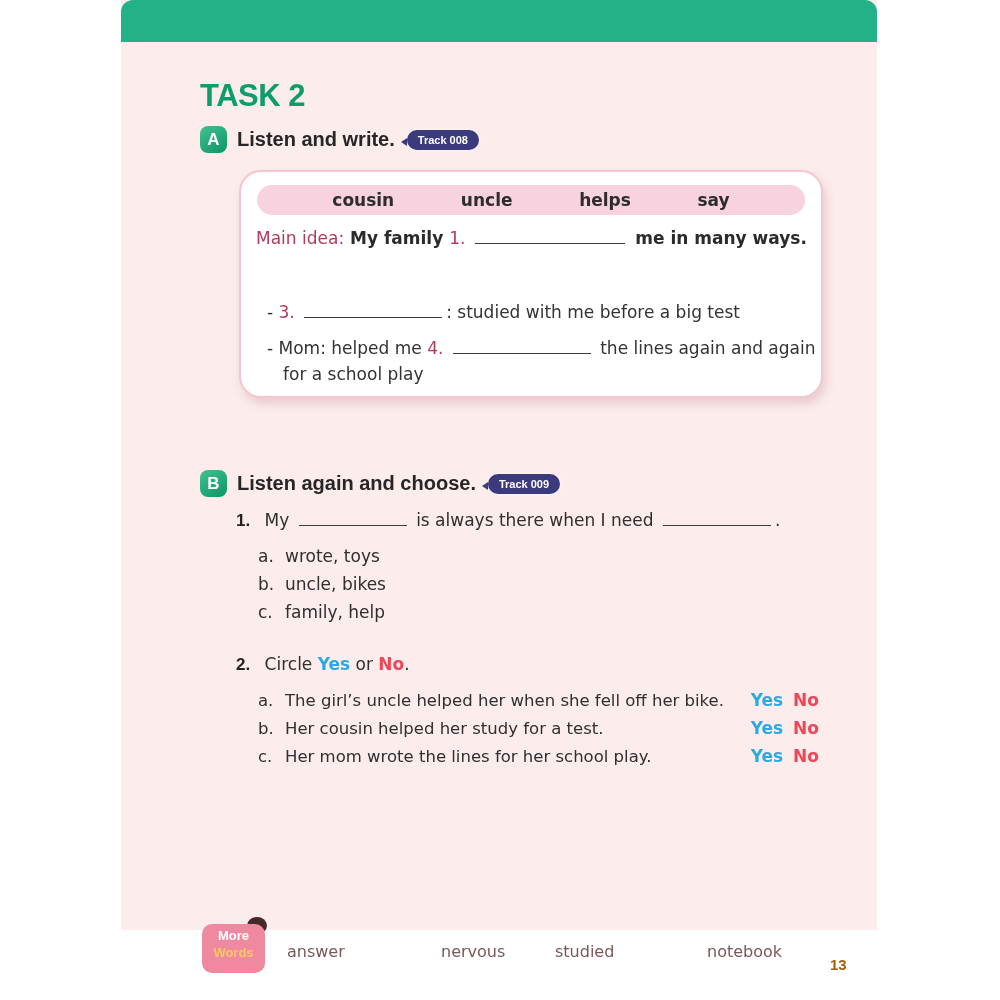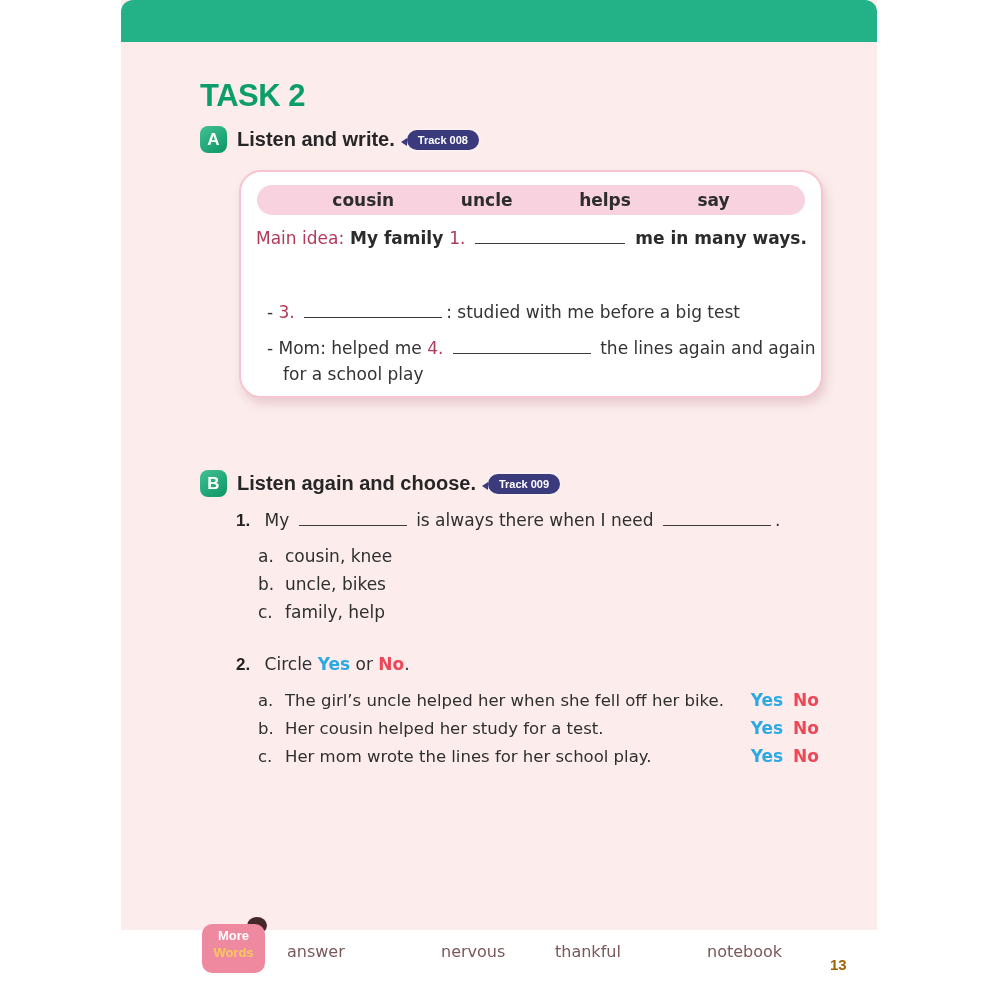--- a/index.html
+++ b/index.html
@@ -120,21 +120,21 @@
       <span class="qnum">1.</span>
       <span>My</span>
       <span class="blank w108"></span>
       <span>is always there when I need</span>
       <span class="blank w108"></span><span>.</span>
     </div>
 
     <div class="optlist">
       <div class="orow">
         <span class="opt-letter">a.</span>
-        <span>cousin, knee</span>
+        <span>wrote, toys</span>
       </div>
       <div class="orow">
         <span class="opt-letter">b.</span>
         <span>uncle, bikes</span>
       </div>
       <div class="orow">
         <span class="opt-letter">c.</span>
         <span>family, help</span>
       </div>
     </div>
@@ -181,16 +181,16 @@
     </div>
   </div>
 
   <div class="more-fold"></div>
   <div class="more-badge">
     <span class="l1">More</span>
     <span class="l2">Words</span>
   </div>
   <div class="footer-word" id="fw0">answer</div>
   <div class="footer-word" id="fw1">nervous</div>
-  <div class="footer-word" id="fw2">thankful</div>
+  <div class="footer-word" id="fw2">studied</div>
   <div class="footer-word" id="fw3">notebook</div>
   <div class="page-num">13</div>
 </div>
 
 </body></html>

